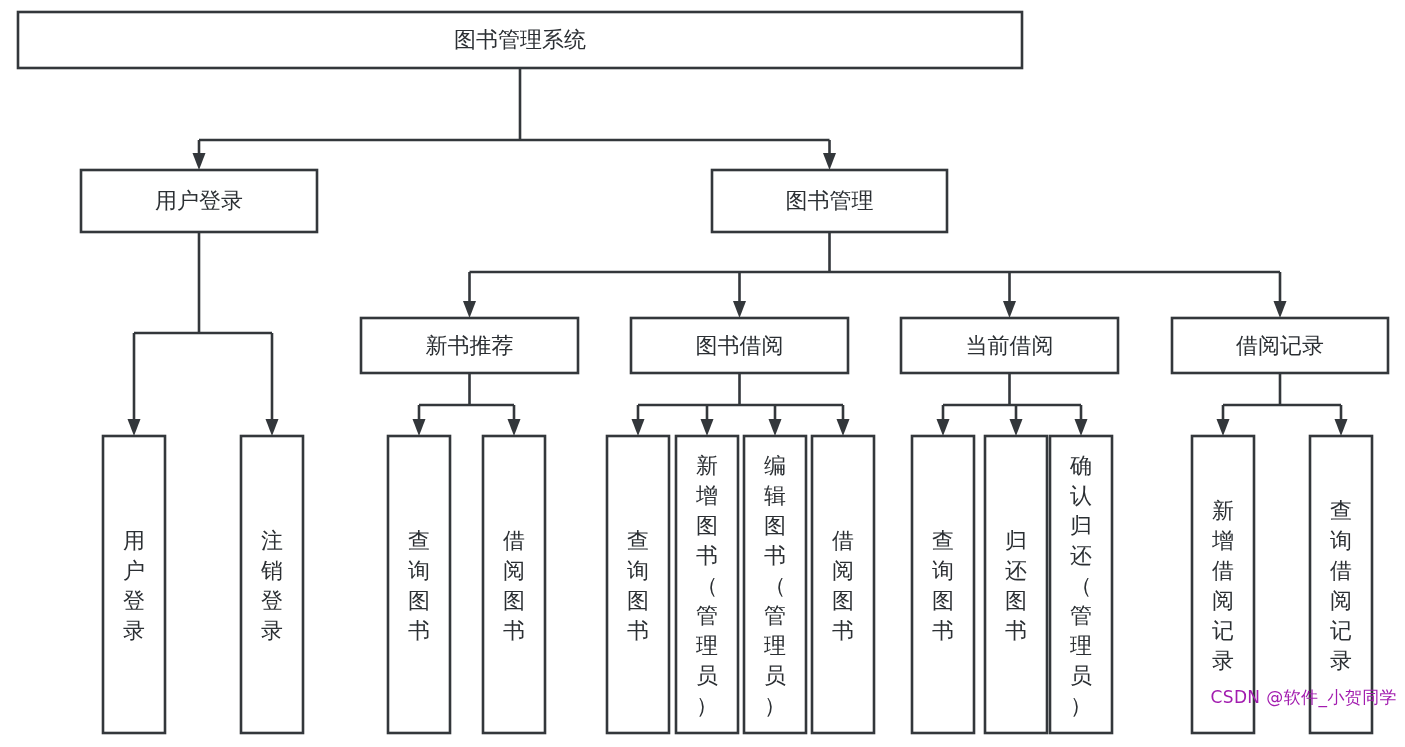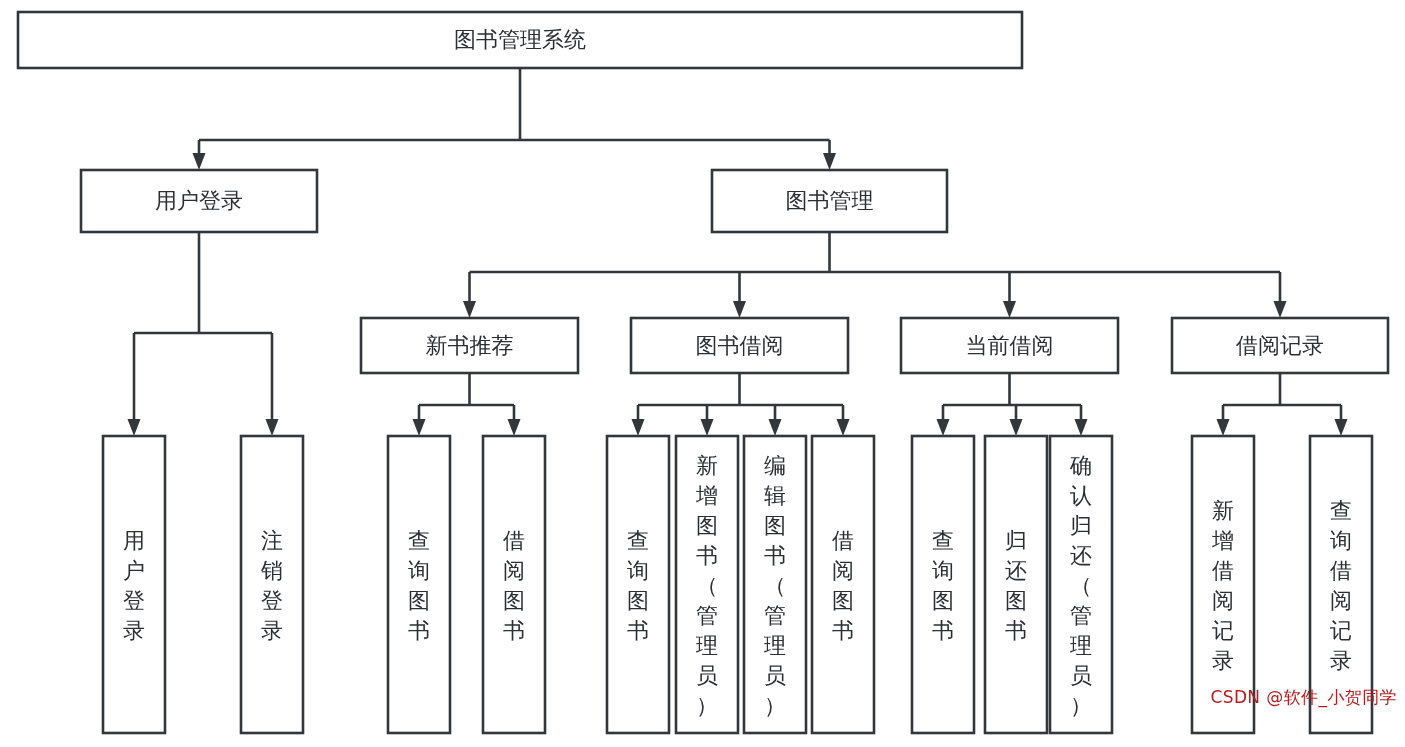--- a/index.html
+++ b/index.html
@@ -56,21 +56,21 @@
     font-family: "DejaVu Sans", "Liberation Sans", sans-serif;
     font-size: 22px;
     text-anchor: middle;
   }
   .watermark {
     position: absolute;
     right: 8px;
     bottom: 6px;
     font-family: "DejaVu Sans", "Liberation Sans", sans-serif;
     font-size: 17px;
-    color: #b91c1c;
+    color: #a21caf;
     white-space: nowrap;
     letter-spacing: 0.4px;
     user-select: none;
   }
 </style>
 </head>
 <body>
 
 <div id="diagram-root">
   <svg class="flow" viewBox="0 0 1405 747" xmlns="http://www.w3.org/2000/svg">

